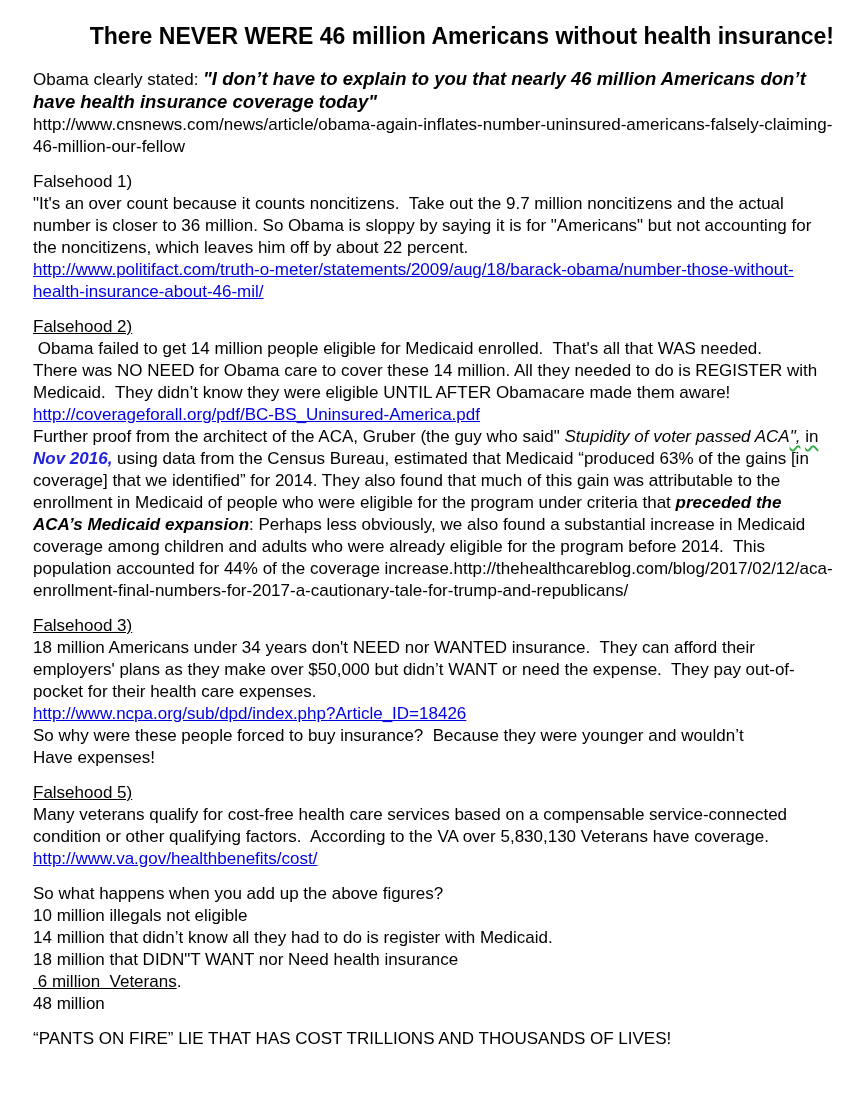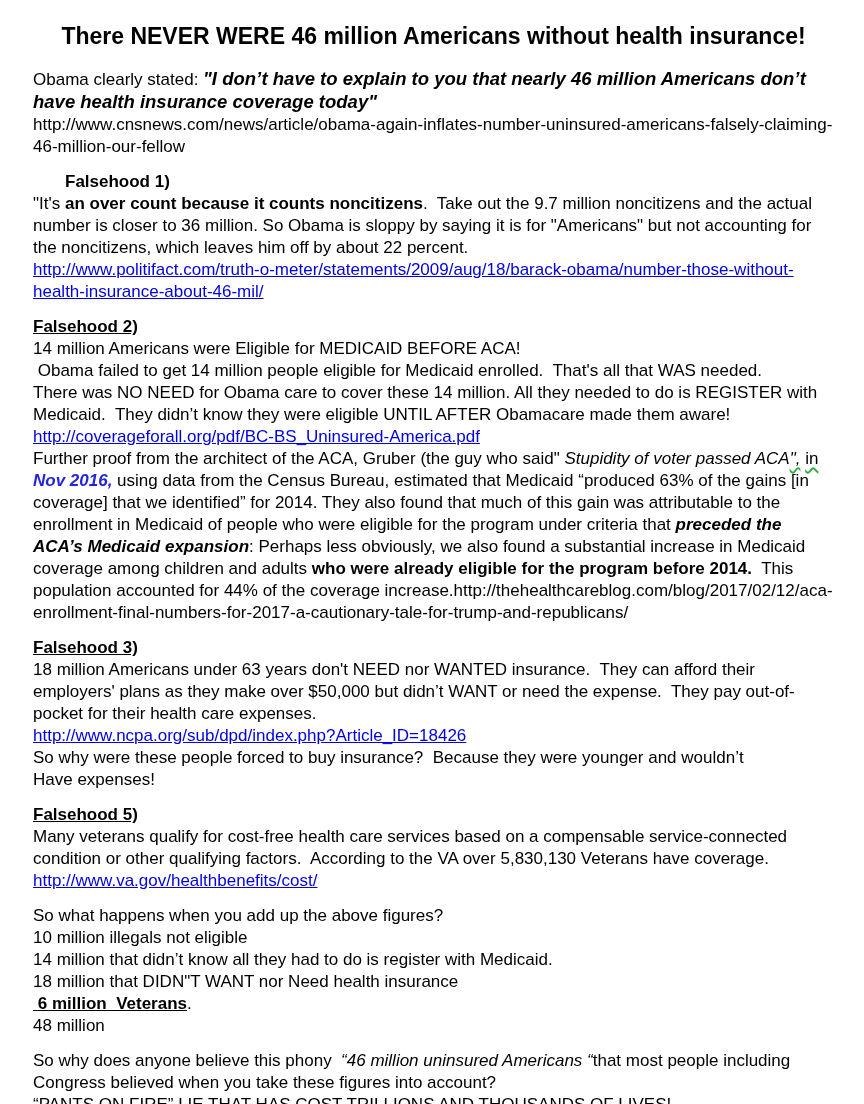--- a/index.html
+++ b/index.html
@@ -11,33 +11,33 @@
   }
   html,body{margin:0;padding:0;}
   body{
     width:864px;height:1104px;overflow:hidden;box-sizing:border-box;
     background:var(--background);color:var(--text);
     font-family:"Liberation Sans","DejaVu Sans",sans-serif;
     font-size:17px;line-height:22px;
     padding:12px 30px 0 33px;
   }
   .title{
-    font-size:23px;line-height:28px;font-weight:bold;text-align:center;
+    font-size:23px;line-height:28px;font-weight:bold;text-align:right;
     margin:10px 0 18px 0;
   }
   .sec{margin:0 0 13px 0;}
   .sec-summary{margin-top:8px;}
   .line{white-space:pre-wrap;margin:0;}
-  .b{font-weight:bold;text-align:center;}
+  .b{font-weight:normal;text-align:center;}
   .i{font-style:italic;}
   .bi{font-weight:bold;font-style:italic;}
-  .hd{font-weight:bold;margin-left:32px;}
-  .hd-u{font-weight:bold;text-decoration:underline;}
+  .hd{font-weight:normal;}
+  .hd-u{font-weight:normal;text-decoration:underline;}
   .q{font-weight:bold;font-style:italic;font-size:18.5px;}
-  .u{text-decoration:underline;font-weight:bold;}
+  .u{text-decoration:underline;}
   a.link{
     color:var(--link_blue);text-decoration:underline;cursor:pointer;
     word-break:break-word;
     text-align:center;
   }
   .plain-url{word-break:break-word;}
   .nov{color:var(--date_blue);font-weight:bold;font-style:italic;margin-top:32px;}
   .sq{
     text-decoration-line:underline;
     text-decoration-style:wavy;
@@ -59,30 +59,29 @@
   </div>
 
   <div class="sec">
     <div class="line"><span class="hd">Falsehood 1)</span></div>
     <div class="line"><span>"It's </span><span class="b">an over count because it counts noncitizens</span><span>.  Take out the 9.7 million noncitizens and the actual number is closer to 36 million. So Obama is sloppy by saying it is for "Americans" but not accounting for the noncitizens, which leaves him off by about 22 percent.</span></div>
     <div class="line"><a class="link">http://www.politifact.com/truth-o-meter/statements/2009/aug/18/barack-obama/number-those-without-health-insurance-about-46-mil/</a></div>
   </div>
 
   <div class="sec">
     <div class="line"><span class="hd-u">Falsehood 2)</span></div>
-    <div class="line">14 million Americans were Eligible for MEDICAID BEFORE ACA!</div>
     <div class="line"> Obama failed to get 14 million people eligible for Medicaid enrolled.  That's all that WAS needed.</div>
     <div class="line">There was NO NEED for Obama care to cover these 14 million. All they needed to do is REGISTER with Medicaid.  They didn’t know they were eligible UNTIL AFTER Obamacare made them aware!</div>
     <div class="line"><a class="link">http://coverageforall.org/pdf/BC-BS_Uninsured-America.pdf</a></div>
     <div class="line"><span>Further proof from the architect of the ACA, Gruber (the guy who said" </span><span class="i">Stupidity of voter passed ACA</span><span class="i sq">",</span><span> </span><span class="sq">in</span><span> </span><span class="nov">Nov 2016,</span><span> using data from the Census Bureau, estimated that Medicaid “produced 63% of the gains [in coverage] that we identified” for 2014. They also found that much of this gain was attributable to the enrollment in Medicaid of people who were eligible for the program under criteria that </span><span class="bi">preceded the ACA’s Medicaid expansion</span><span>: Perhaps less obviously, we also found a substantial increase in Medicaid coverage among children and adults </span><span class="b">who were already eligible for the program before 2014.</span><span>  This population accounted for 44% of the coverage increase.</span><span class="plain-url">http://thehealthcareblog.com/blog/2017/02/12/aca-enrollment-final-numbers-for-2017-a-cautionary-tale-for-trump-and-republicans/</span></div>
   </div>
 
   <div class="sec">
     <div class="line"><span class="hd-u">Falsehood 3)</span></div>
-    <div class="line">18 million Americans under 63 years don't NEED nor WANTED insurance.  They can afford their employers' plans as they make over $50,000 but didn’t WANT or need the expense.  They pay out-of-pocket for their health care expenses.</div>
+    <div class="line">18 million Americans under 34 years don't NEED nor WANTED insurance.  They can afford their employers' plans as they make over $50,000 but didn’t WANT or need the expense.  They pay out-of-pocket for their health care expenses.</div>
     <div class="line"><a class="link">http://www.ncpa.org/sub/dpd/index.php?Article_ID=18426</a></div>
     <div class="line">So why were these people forced to buy insurance?  Because they were younger and wouldn’t</div>
     <div class="line">Have expenses!</div>
   </div>
 
   <div class="sec">
     <div class="line"><span class="hd-u">Falsehood 5)</span></div>
     <div class="line">Many veterans qualify for cost-free health care services based on a compensable service-connected condition or other qualifying factors.  According to the VA over 5,830,130 Veterans have coverage.</div>
     <div class="line"><a class="link">http://www.va.gov/healthbenefits/cost/</a></div>
   </div>
@@ -90,17 +89,16 @@
   <div class="sec sec-summary">
     <div class="line">So what happens when you add up the above figures?</div>
     <div class="line">10 million illegals not eligible</div>
     <div class="line">14 million that didn’t know all they had to do is register with Medicaid.</div>
     <div class="line">18 million that DIDN"T WANT nor Need health insurance</div>
     <div class="line"><span class="u"> 6 million  Veterans</span><span>.</span></div>
     <div class="line">48 million</div>
   </div>
 
   <div class="sec">
-    <div class="line"><span>So why does anyone believe this phony  </span><span class="i">“46 million uninsured Americans “</span><span>that most people including Congress believed when you take these figures into account?</span></div>
     <div class="line">“PANTS ON FIRE” LIE THAT HAS COST TRILLIONS AND THOUSANDS OF LIVES!</div>
   </div>
 
 </div>
 
 </body></html>

